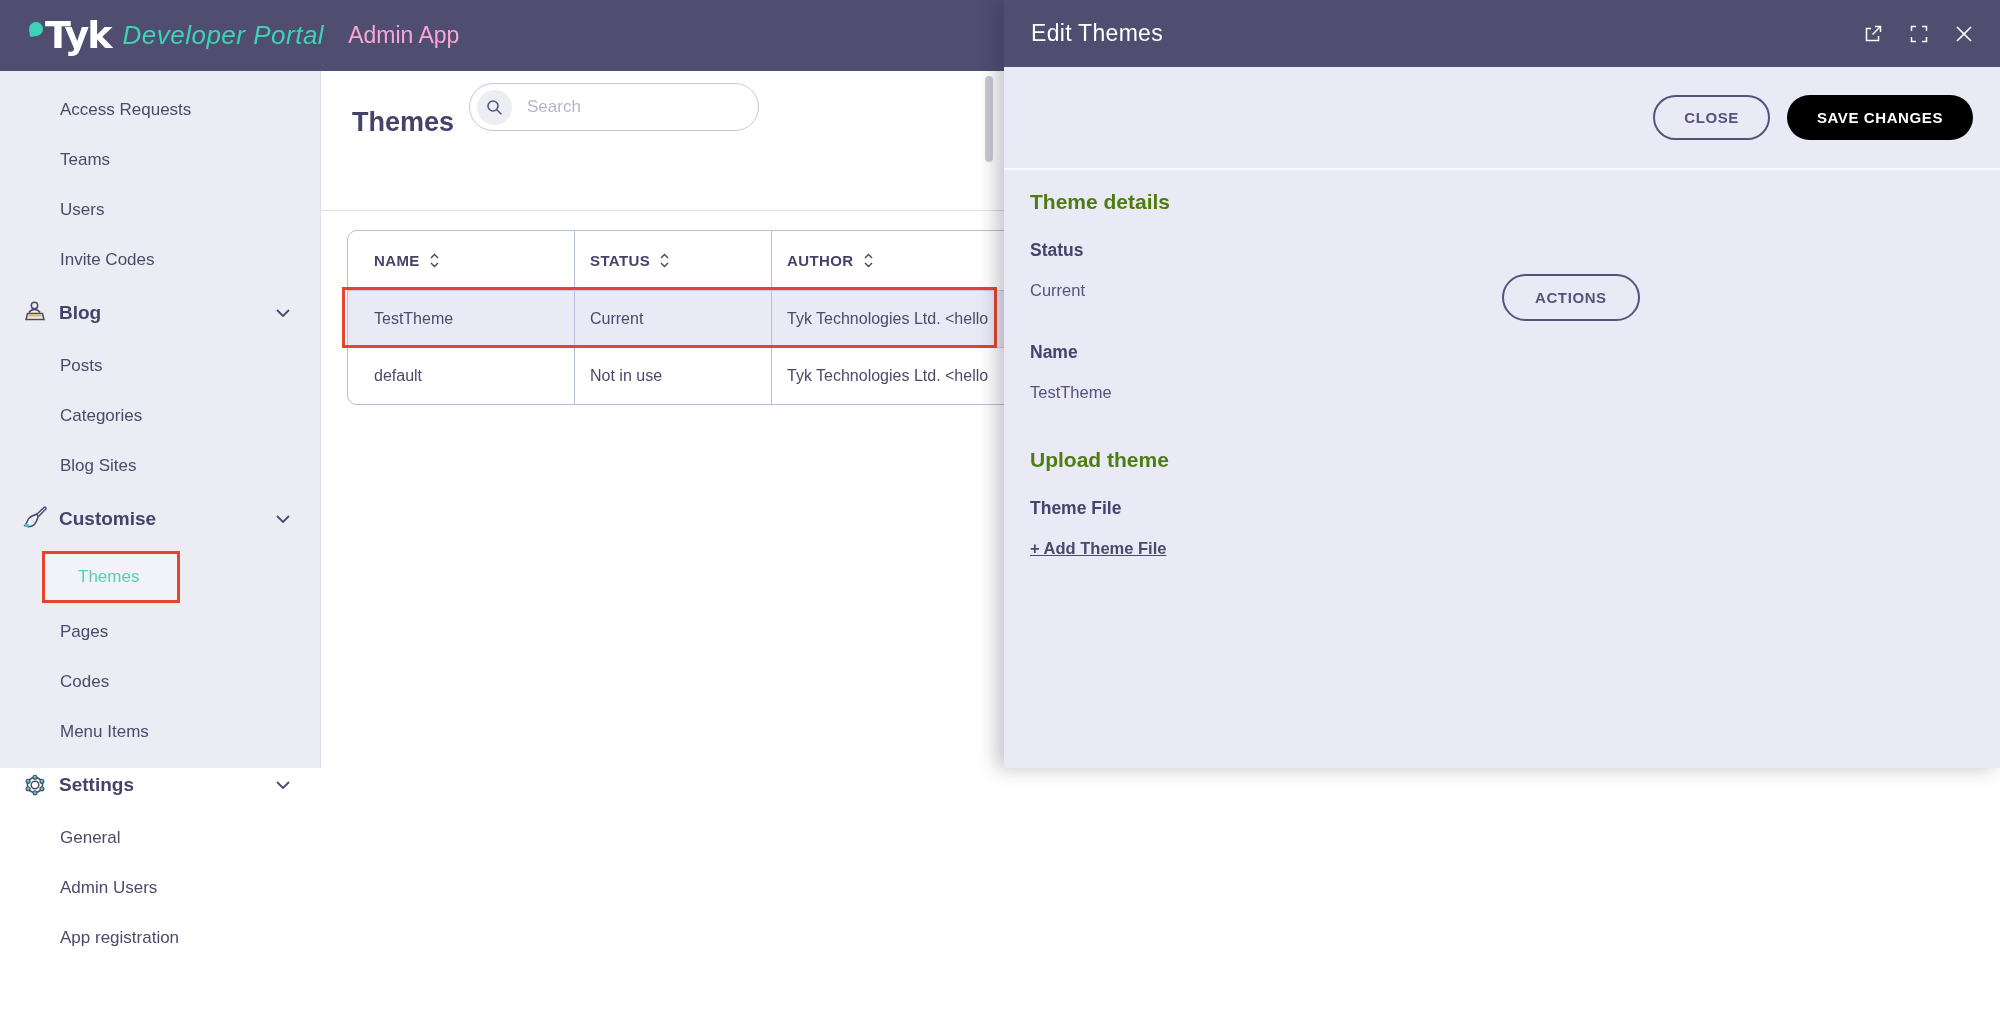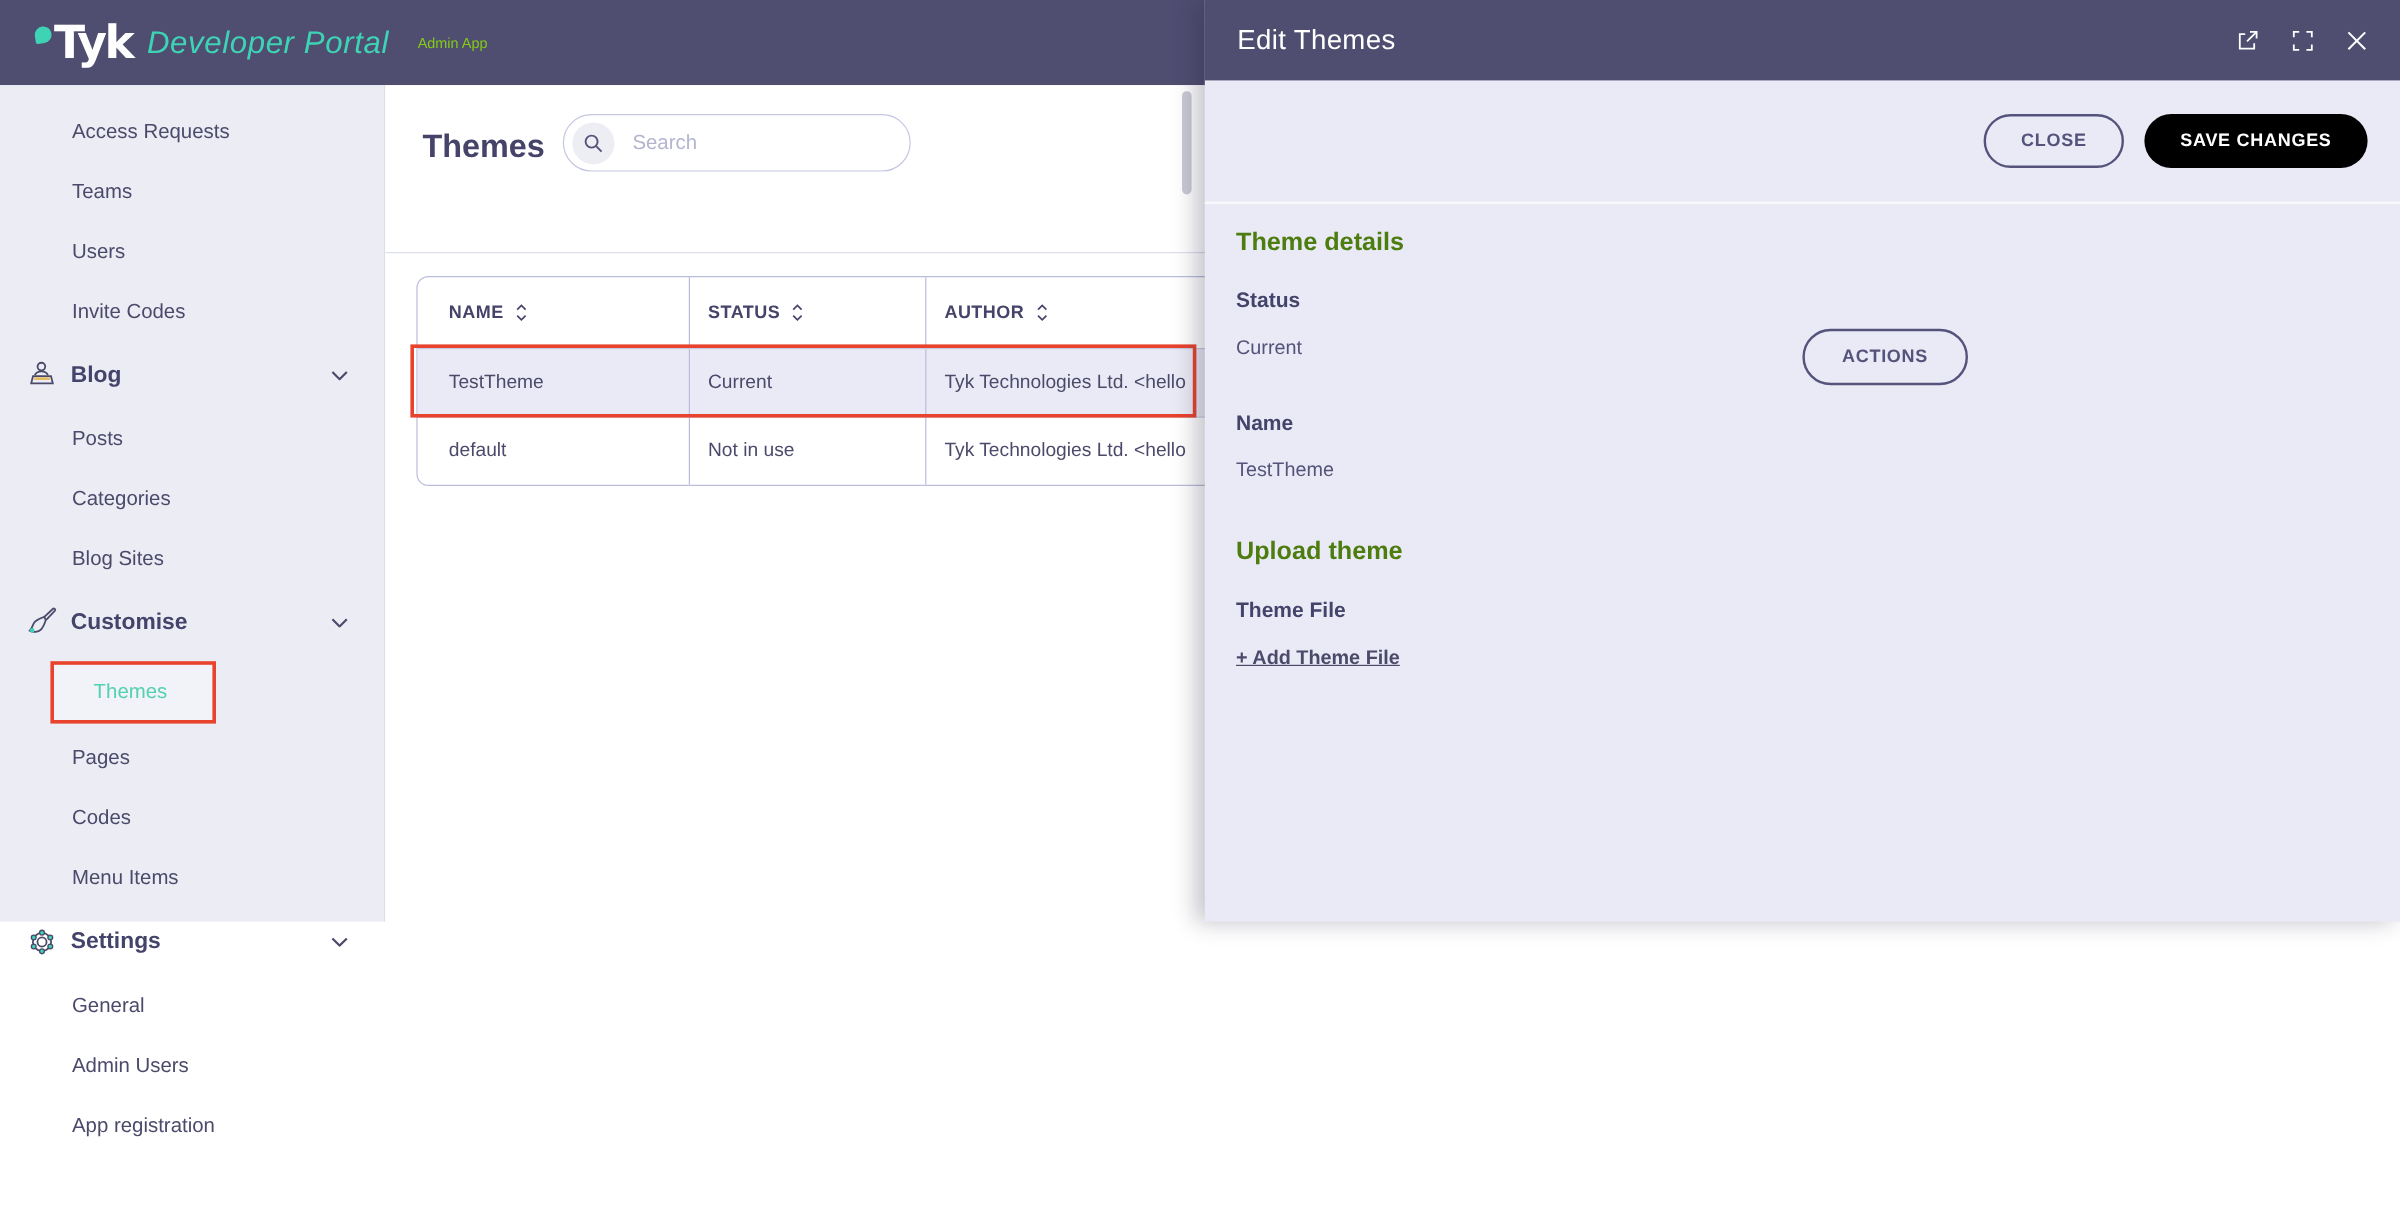--- a/index.html
+++ b/index.html
@@ -19,21 +19,21 @@
   .logo { display:flex; align-items:flex-start; cursor:pointer; }
   .leaf {
     width:14px; height:14px; background:#3ed3b4;
     border-radius:50% 50% 50% 10%; margin:3px 2px 0 0; transform:rotate(-8deg);
   }
   .logo-text {
     color:#fff; font-size:38px; font-weight:700; letter-spacing:-2px;
     line-height:0.85; font-family:"DejaVu Sans", sans-serif;
   }
   .product { color:#3ed3b4; font-size:26px; font-weight:400; margin-left:12px; letter-spacing:0.5px; align-self:center;font-style:italic; }
-  .admin-app { color:#84cc16; font-size:12px; margin-left:24px; align-self:center; }
+  .admin-app { color:#f9a8d4; font-size:23px; margin-left:24px; align-self:center; }
 
   
   .sidebar {
     position:absolute; left:0; top:71px; bottom:0; width:321px;
     background:#ececf5; border-right:1px solid #dcdcea; padding-top:14px;
   }
   .side-link {
     height:50px; display:flex; align-items:center; padding-left:60px;
     color:#4b4a6b; font-size:17px; cursor:pointer; font-weight:500;
   }
@@ -46,21 +46,21 @@
   .side-link.active-row { height:60px; padding-left:0; }
   .active-box {
     margin-left:42px; border:3px solid #e8432c; background:#f2f2f9;
     padding:13px 38px 13px 33px; font-size:17px; color:#53d1b0; cursor:pointer;
   }
 
   
   .main { position:absolute; left:321px; top:71px; right:0; bottom:0; background:#fff; }
   .page-title { position:absolute; left:31px; top:36px; font-size:27px; font-weight:700; color:#454369; }
   .search-pill {
-    position:absolute; left:148px; top:24px; width:290px; height:48px;
+    position:absolute; left:148px; top:12px; width:290px; height:48px;
     border:1px solid #c5c7e2; border-radius:25px; background:#fff;
     display:flex; align-items:center; padding-left:7px;
   }
   .search-circle { width:35px; height:35px; border-radius:50%; background:#ededf4; display:flex; align-items:center; justify-content:center; flex:none; }
   .search-input { border:none; outline:none; background:transparent; margin-left:13px; font-size:17px; color:#45436a; width:210px; font-family:inherit; }
   .search-input::placeholder { color:#b3b5cf; }
   .title-divider { position:absolute; left:0; right:0; top:139px; height:1px; background:#dcdeec; }
   .vscroll { position:absolute; left:664px; top:5px; width:8px; height:86px; border-radius:4px; background:#c9c9d5; cursor:pointer; }
 
   .table-wrap { position:absolute; left:26px; top:159px; width:712px; }

